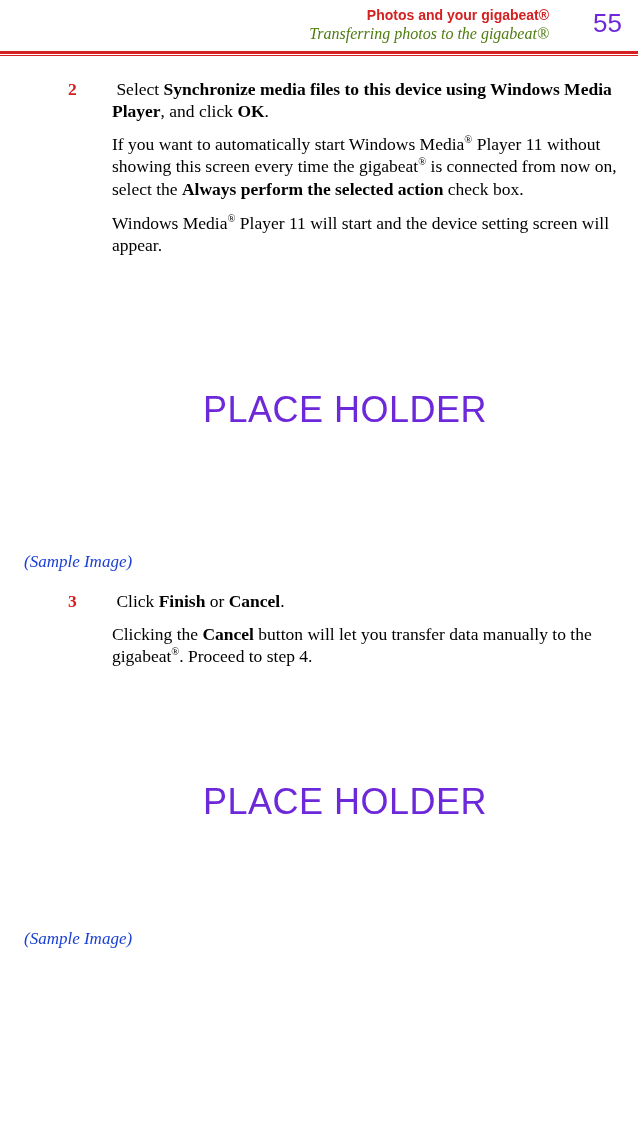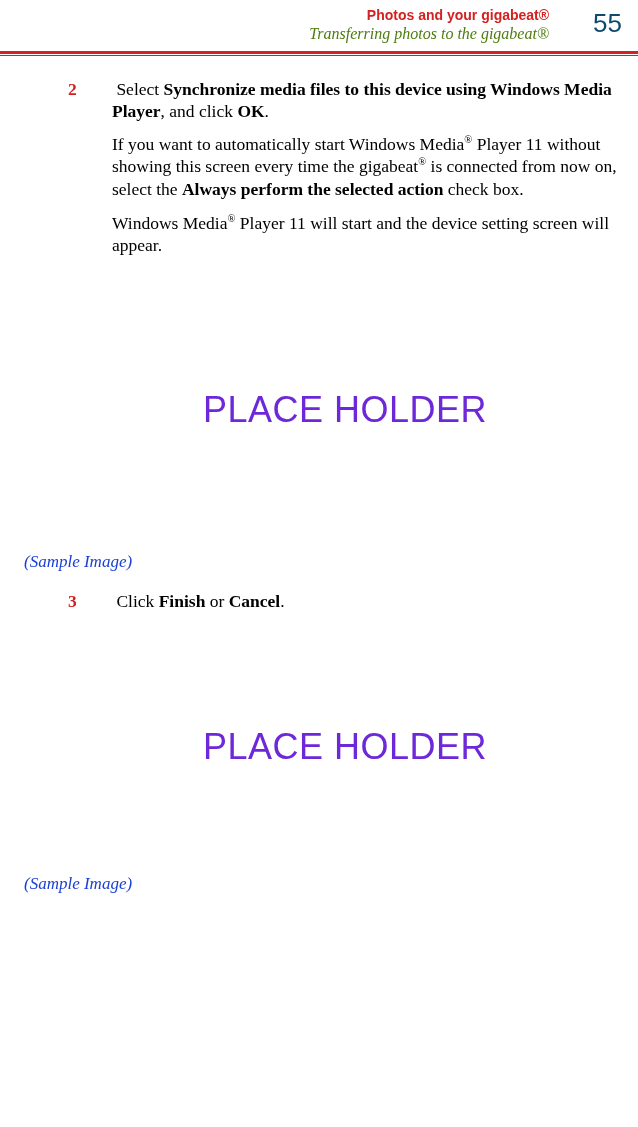--- a/index.html
+++ b/index.html
@@ -28,21 +28,21 @@
       font-size: 14px;
       line-height: 1.3;
     }
     .header-subsection {
       color: #4d7c0f;
       font-style: italic;
       font-size: 16px;
       line-height: 1.3;
     }
     .page-number {
-      color: #0c4a6e;
+      color: #6d28d9;
       font-family: Arial, Helvetica, sans-serif;
       font-size: 26px;
       font-weight: normal;
       margin-top: 2px;
     }
     .header-rule {
       margin: 2px 0 0 0;
       height: 3px;
       width: 100%;
       background: linear-gradient(to right, #d42020 0%, #d42020 100%);
@@ -134,20 +134,23 @@
   <div class="sample-caption">(Sample Image)</div>
 
   <div class="indent-block">
     <div class="step">
       <span class="step-num">3</span>
       <span class="step-body">
         <span>Click </span><span class="bold">Finish</span><span> or </span><span class="bold">Cancel</span><span>.</span>
       </span>
     </div>
 
+    <div class="para">
+      <span>Clicking the </span><span class="bold">Cancel</span><span> button will let you transfer data manually to the gigabeat</span><sup>®</sup><span>. Proceed to step 4.</span>
+    </div>
   </div>
 
   <div class="placeholder-box" style="height:220px; margin-top:24px;">
     <span class="placeholder-text">PLACE HOLDER</span>
   </div>
 
   <div class="sample-caption">(Sample Image)</div>
 
 
 </div>

